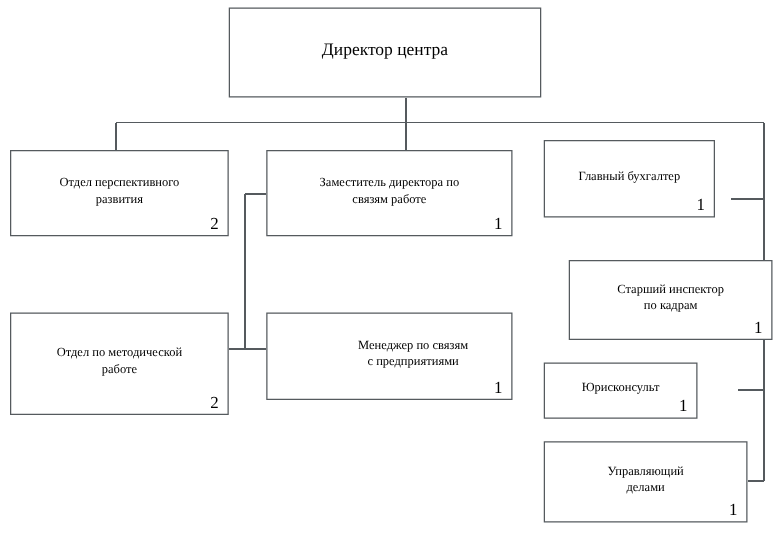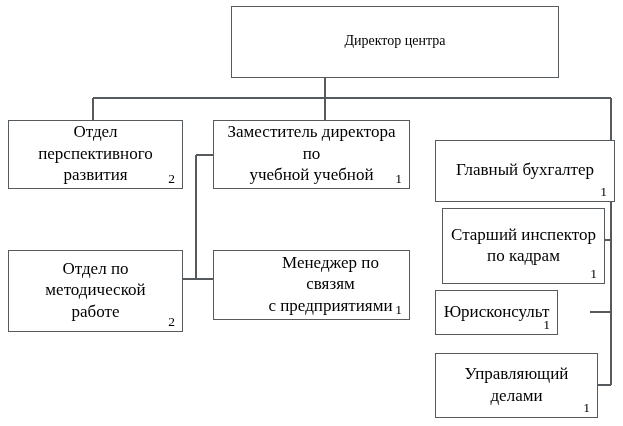--- a/index.html
+++ b/index.html
@@ -30,43 +30,43 @@
     background: #ffffff;
     display: flex;
     flex-direction: column;
     justify-content: center;
     align-items: center;
     padding: 2px 6px 2px 6px;
   }
   .node-title {
     width: 100%;
     text-align: center;
-    font-size: 17px;
+    font-size: 10px;
     line-height: 1.26;
     color: #000000;
     white-space: pre-line;
   }
   .node-count {
     position: absolute;
     right: 7px;
     bottom: 1px;
     font-size: 13.5px;
     line-height: 1.1;
     color: #000000;
   }
   .node.has-count > .node-title {
     margin-bottom: 2px;
   }
   
-  #node-director      { left: 183px; top: 6px;   width: 328px; height: 72px; margin-left: 48px; }
+  #node-director      { left: 183px; top: 6px;   width: 250px; height: 72px; }
   #node-director .node-title { font-size: 14px; }
   #node-perspective   { left: 8px;   top: 120px; width: 175px; height: 69px; }
   #node-deputy        { left: 213px; top: 120px; width: 197px; height: 69px; }
-  #node-accountant    { left: 435px; top: 140px; width: 180px; height: 62px; }
-  #node-hr-inspector  { left: 442px; top: 208px; width: 163px; height: 76px; align-items: center; }
+  #node-accountant    { left: 435px; top: 112px; width: 137px; height: 62px; }
+  #node-hr-inspector  { left: 455px; top: 208px; width: 163px; height: 64px; align-items: center; }
   #node-legal         { left: 435px; top: 290px; width: 123px; height: 45px; }
   #node-affairs       { left: 435px; top: 353px; width: 163px; height: 65px; align-items: flex-end; }
   #node-methodical    { left: 8px;   top: 250px; width: 175px; height: 82px; }
   #node-manager       { left: 213px; top: 250px; width: 197px; height: 70px; padding-left: 44px; }
 </style>
 </head>
 <body>
 
 <div id="chart-root">
 
@@ -98,21 +98,21 @@
   </div>
 
   <div class="node has-count" id="node-perspective">
     <div class="node-title">Отдел перспективного
 развития</div>
     <div class="node-count">2</div>
   </div>
 
   <div class="node has-count" id="node-deputy">
     <div class="node-title">Заместитель директора по
-учебной учебной</div>
+связям работе</div>
     <div class="node-count">1</div>
   </div>
 
   <div class="node has-count" id="node-accountant">
     <div class="node-title">Главный бухгалтер</div>
     <div class="node-count">1</div>
   </div>
 
   <div class="node has-count" id="node-hr-inspector">
     <div class="node-title">Старший инспектор

